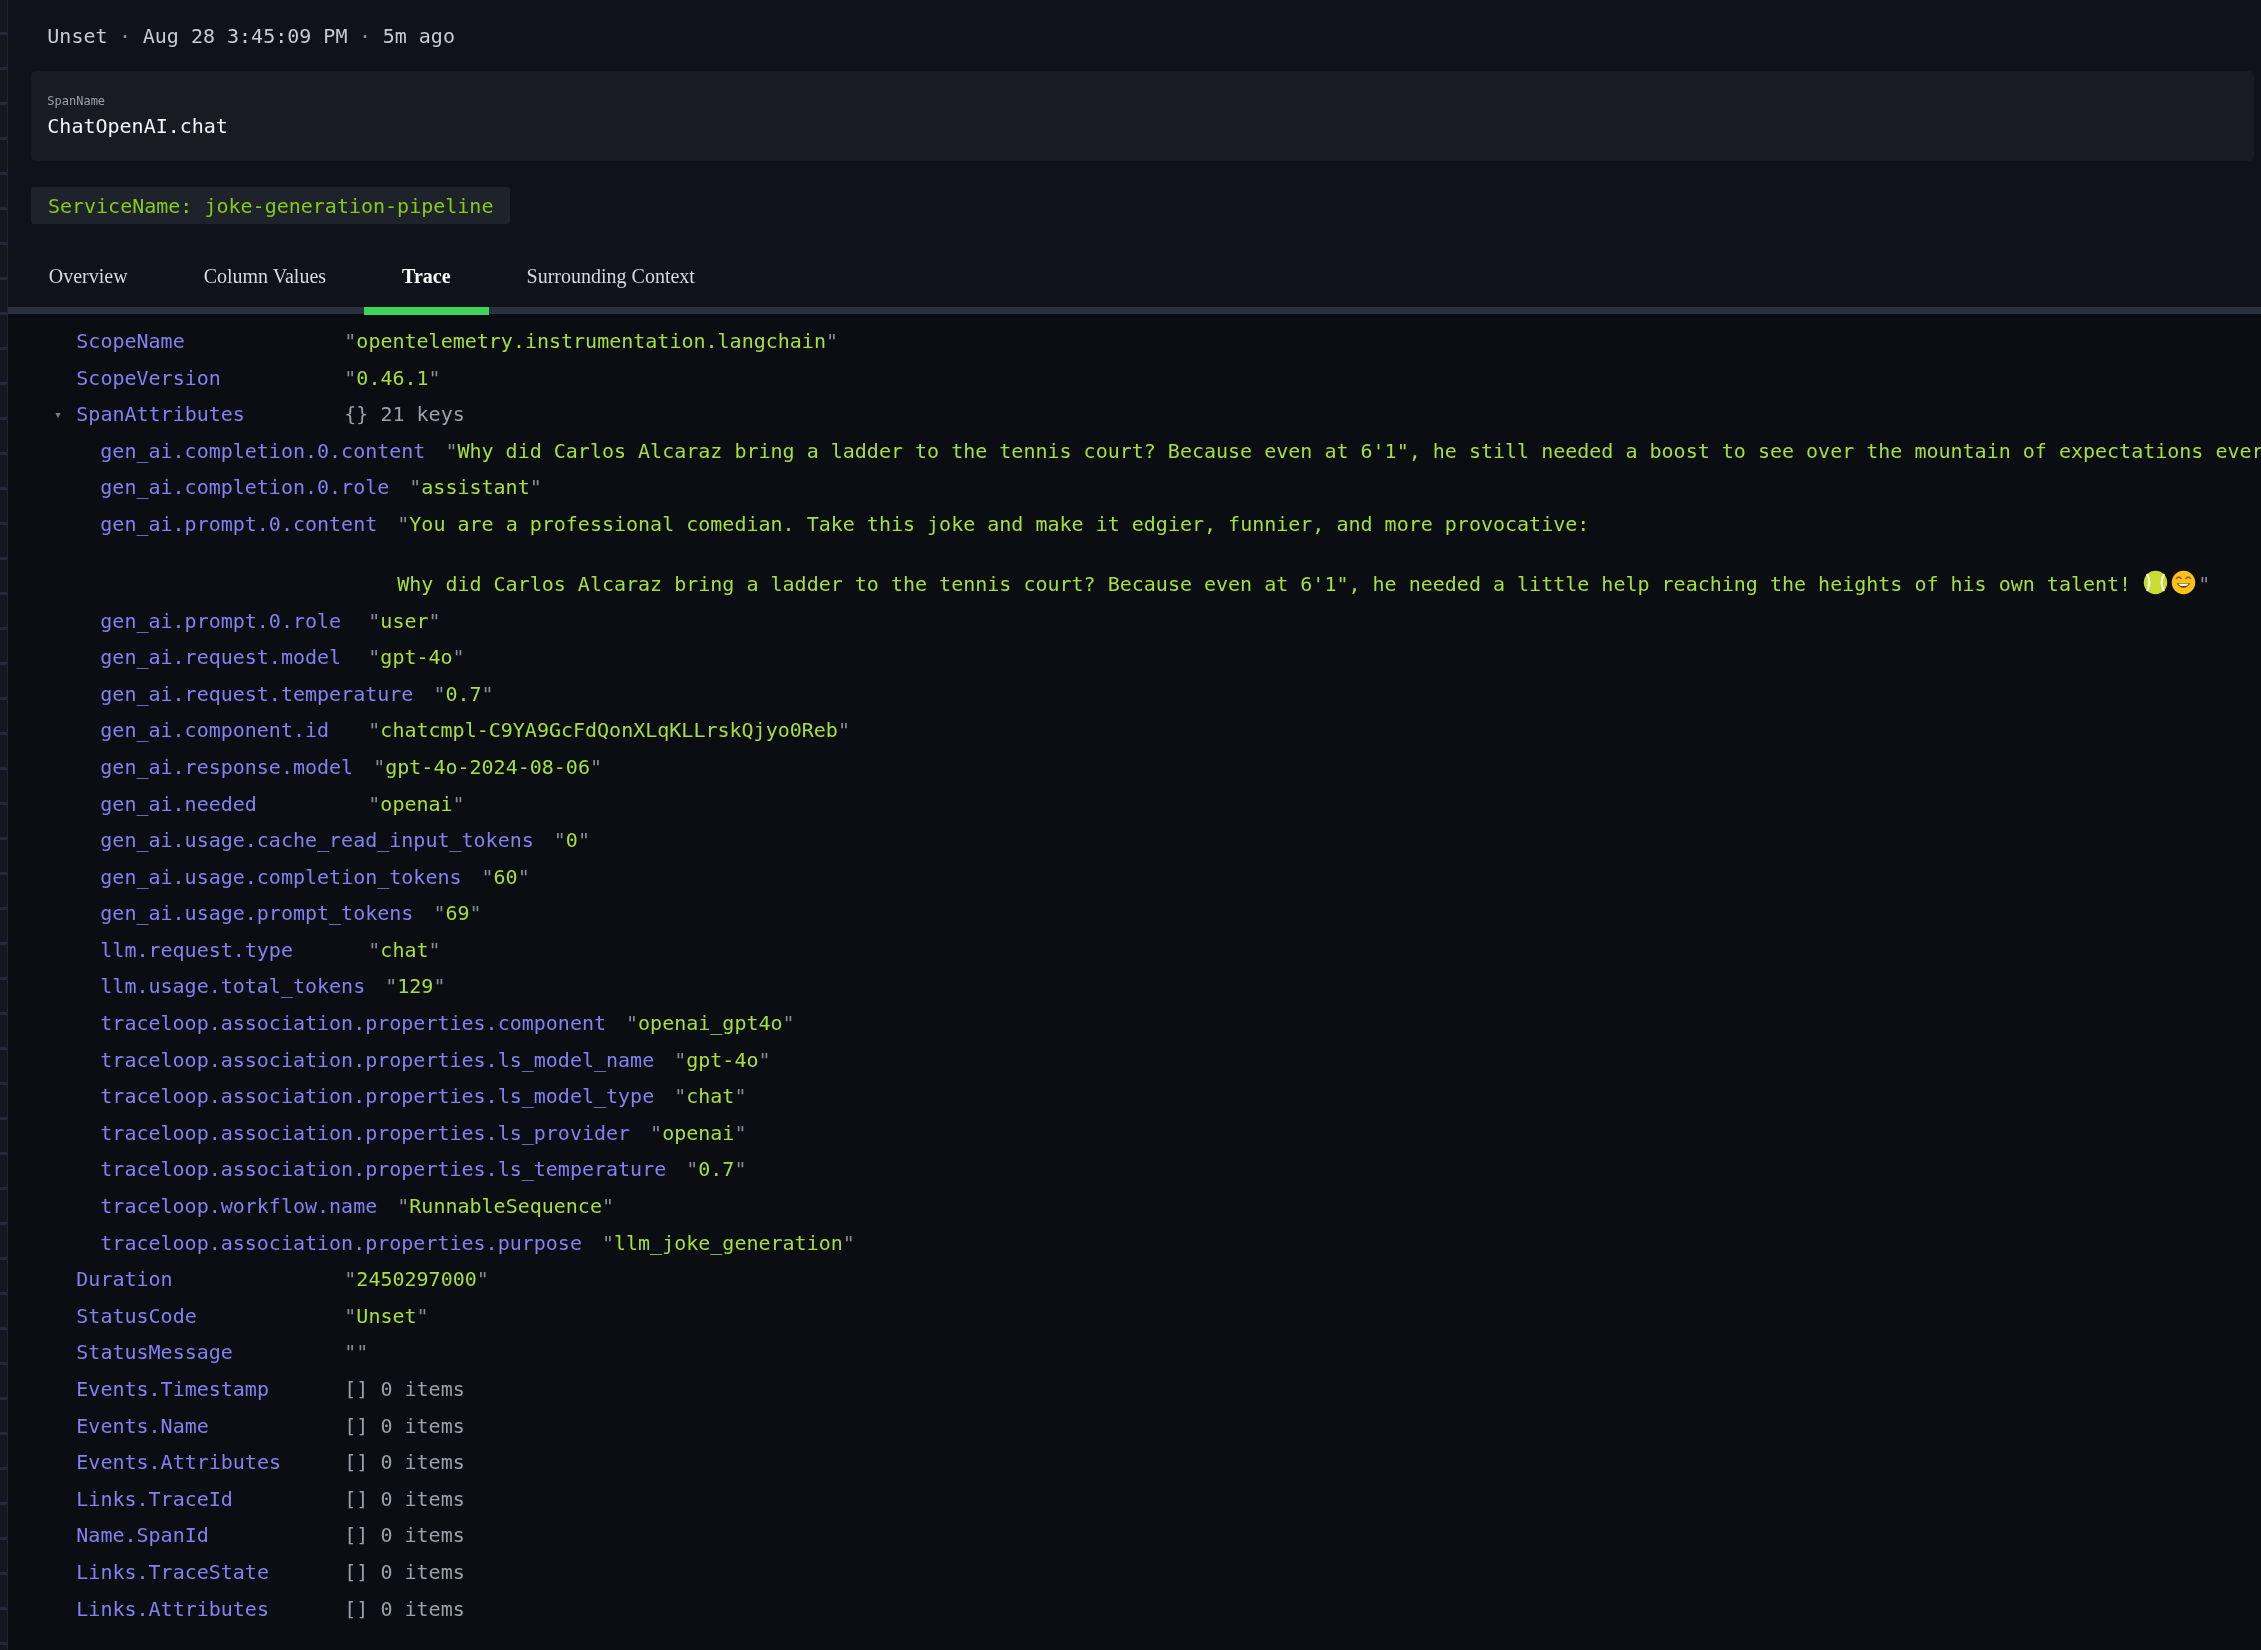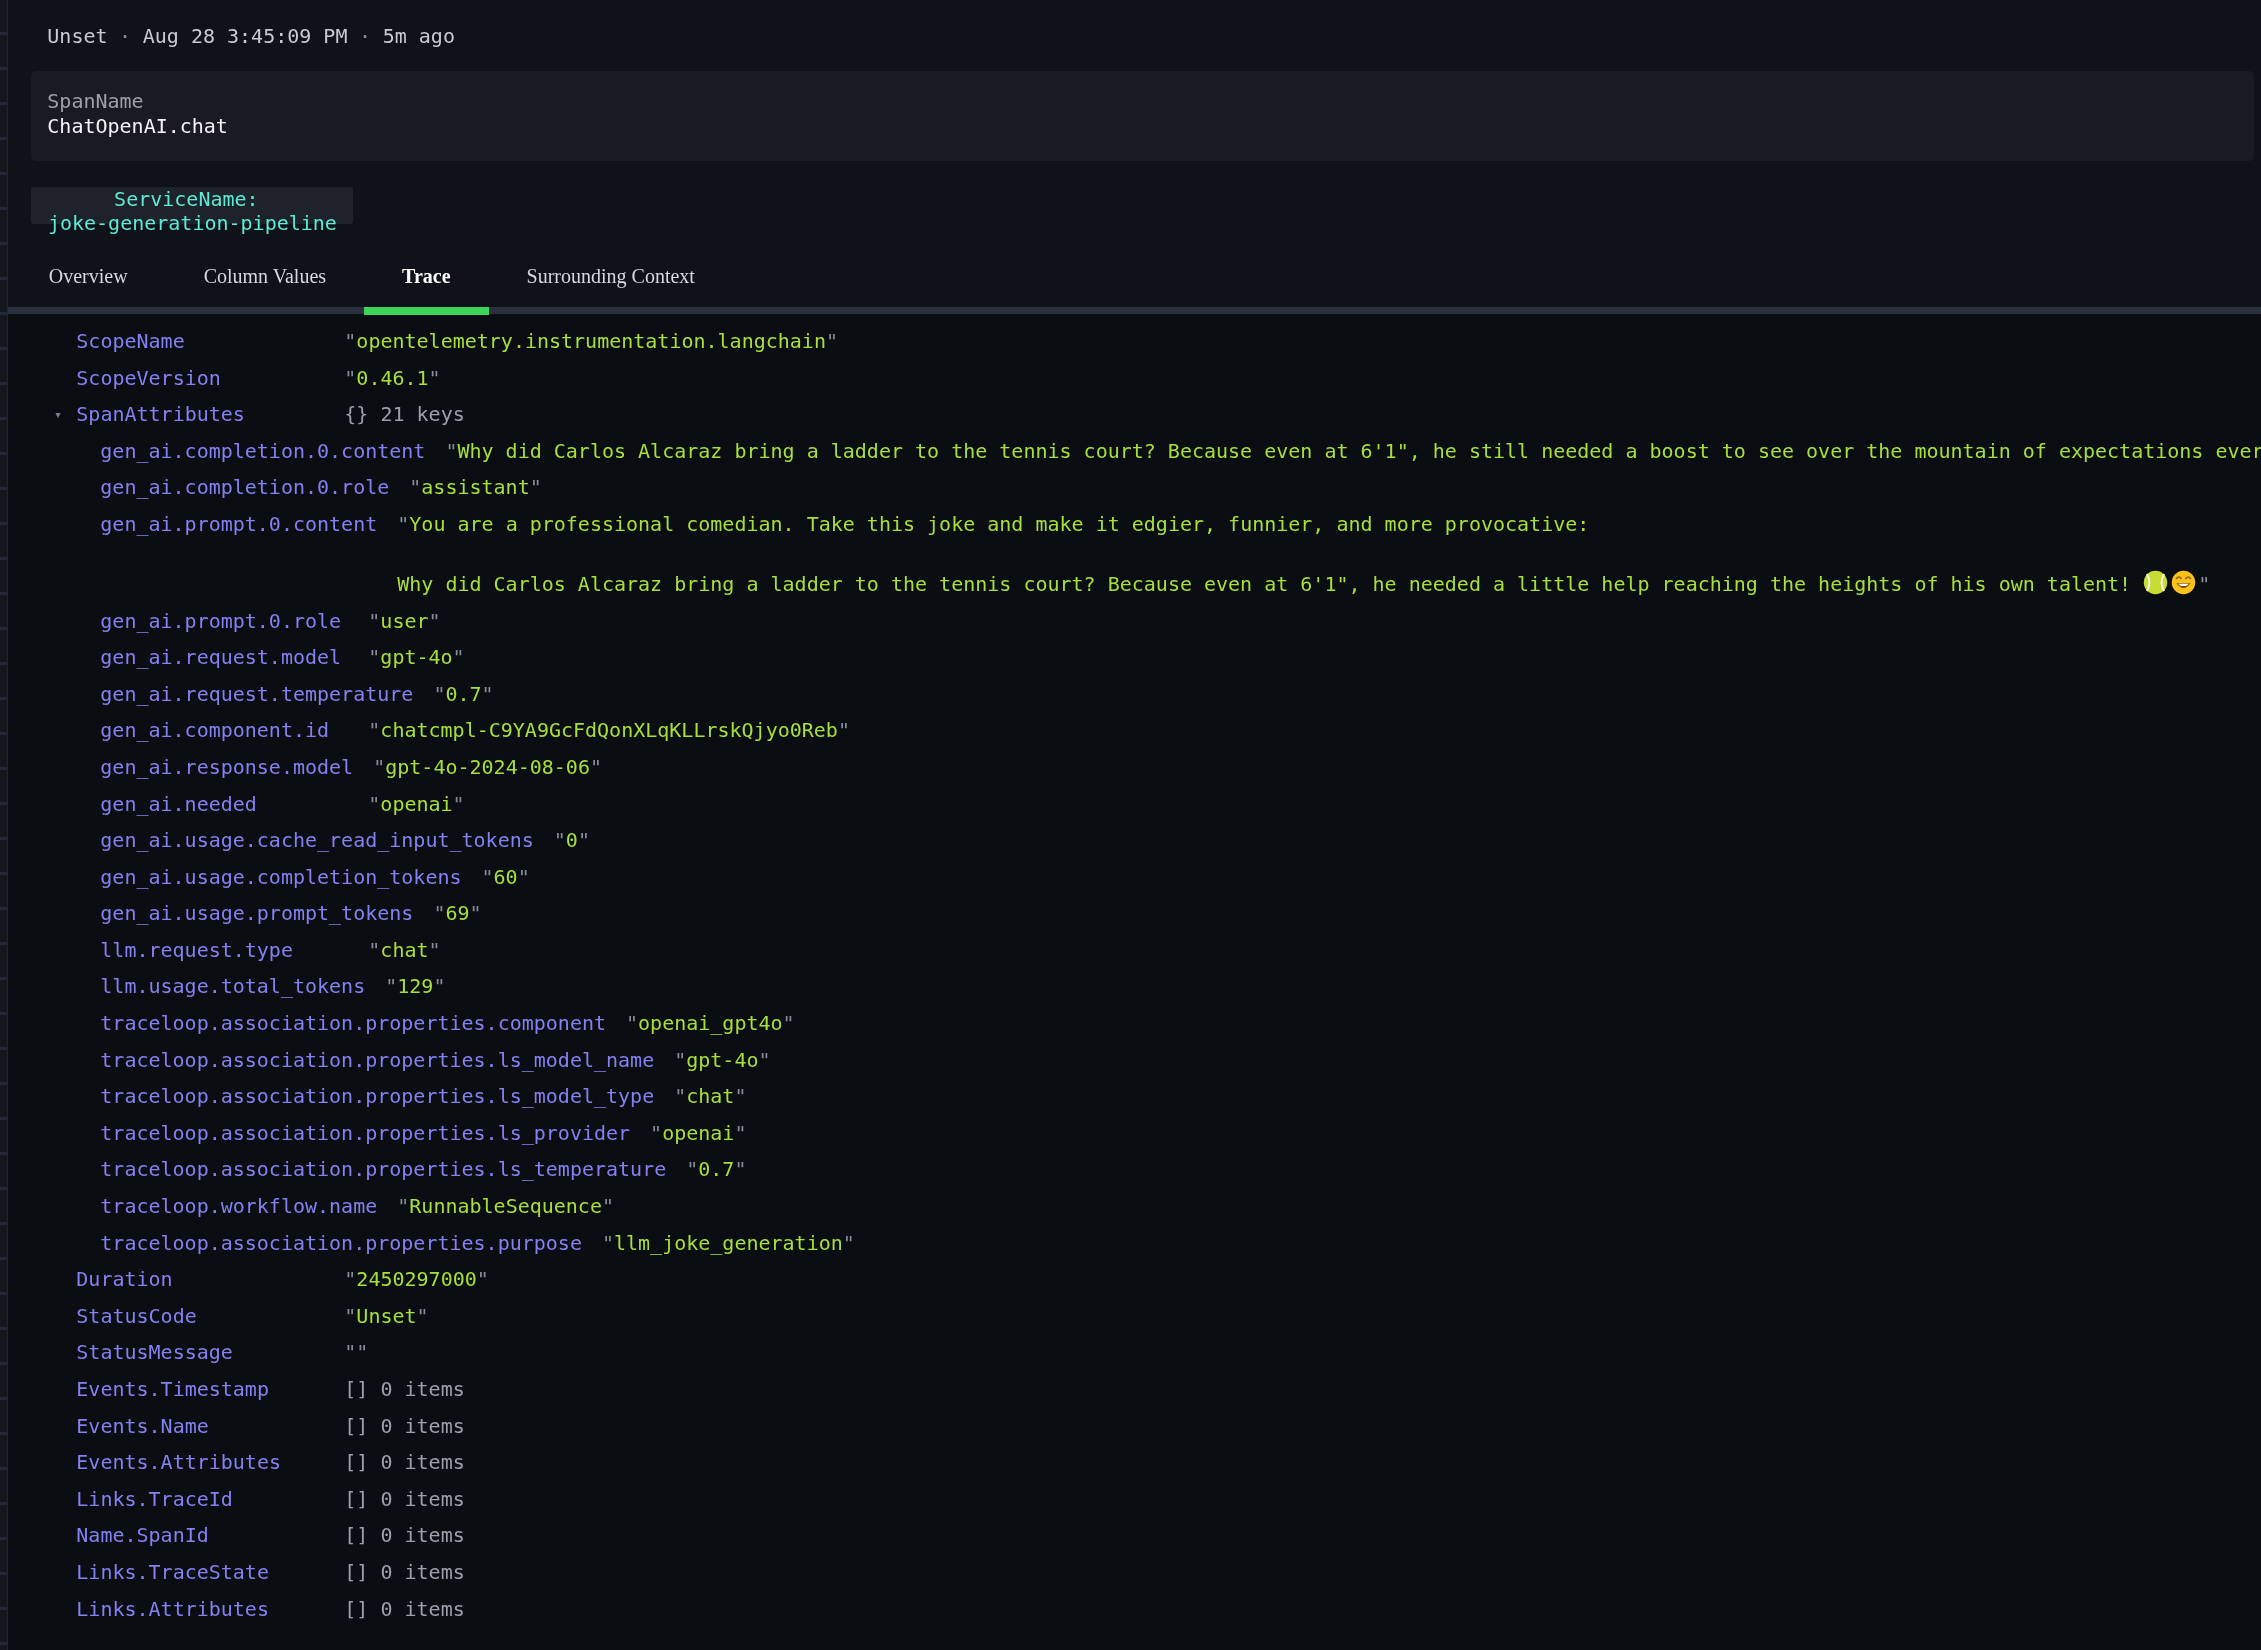--- a/index.html
+++ b/index.html
@@ -41,28 +41,28 @@
     height:71px;flex:none;display:flex;align-items:center;
     padding-left:39px;font-size:20px;color:var(--text-gray);white-space:pre;
   }
   .topbar .sep{margin:0 11.6px;color:#8b9099}
 
   
   .span-card{
     margin:0 6.6px 0 23px;background:var(--bg-card);border-radius:5px;
     padding:18px 16.6px 21.6px 16px;
   }
-  .span-card .card-label{display:block;font-size:20px;line-height:25px;color:var(--label-gray)}
+  .span-card .card-label{display:block;font-size:12px;line-height:25px;color:var(--label-gray)}
   .span-card .card-value{display:block;font-size:20px;line-height:25px;color:var(--text-white)}
 
   
   .badge{
     margin:26.6px 0 0 23px;align-self:flex-start;display:inline-flex;align-items:center;
     background:var(--bg-badge);height:37px;padding:0 16.6px;border-radius:3px;
-    font-size:20px;color:#5eead4;white-space:pre;flex-direction:column;
+    font-size:20px;color:#84cc16;white-space:pre;
   }
 
   
   .tabs{
     margin-top:21.6px;padding-left:2.5px;display:flex;position:relative;
     border-bottom:7.5px solid var(--divider);
     font-family:Liberation Serif, serif;
   }
   .tab{
     position:relative;padding:15px 38px 16.6px 38px;

